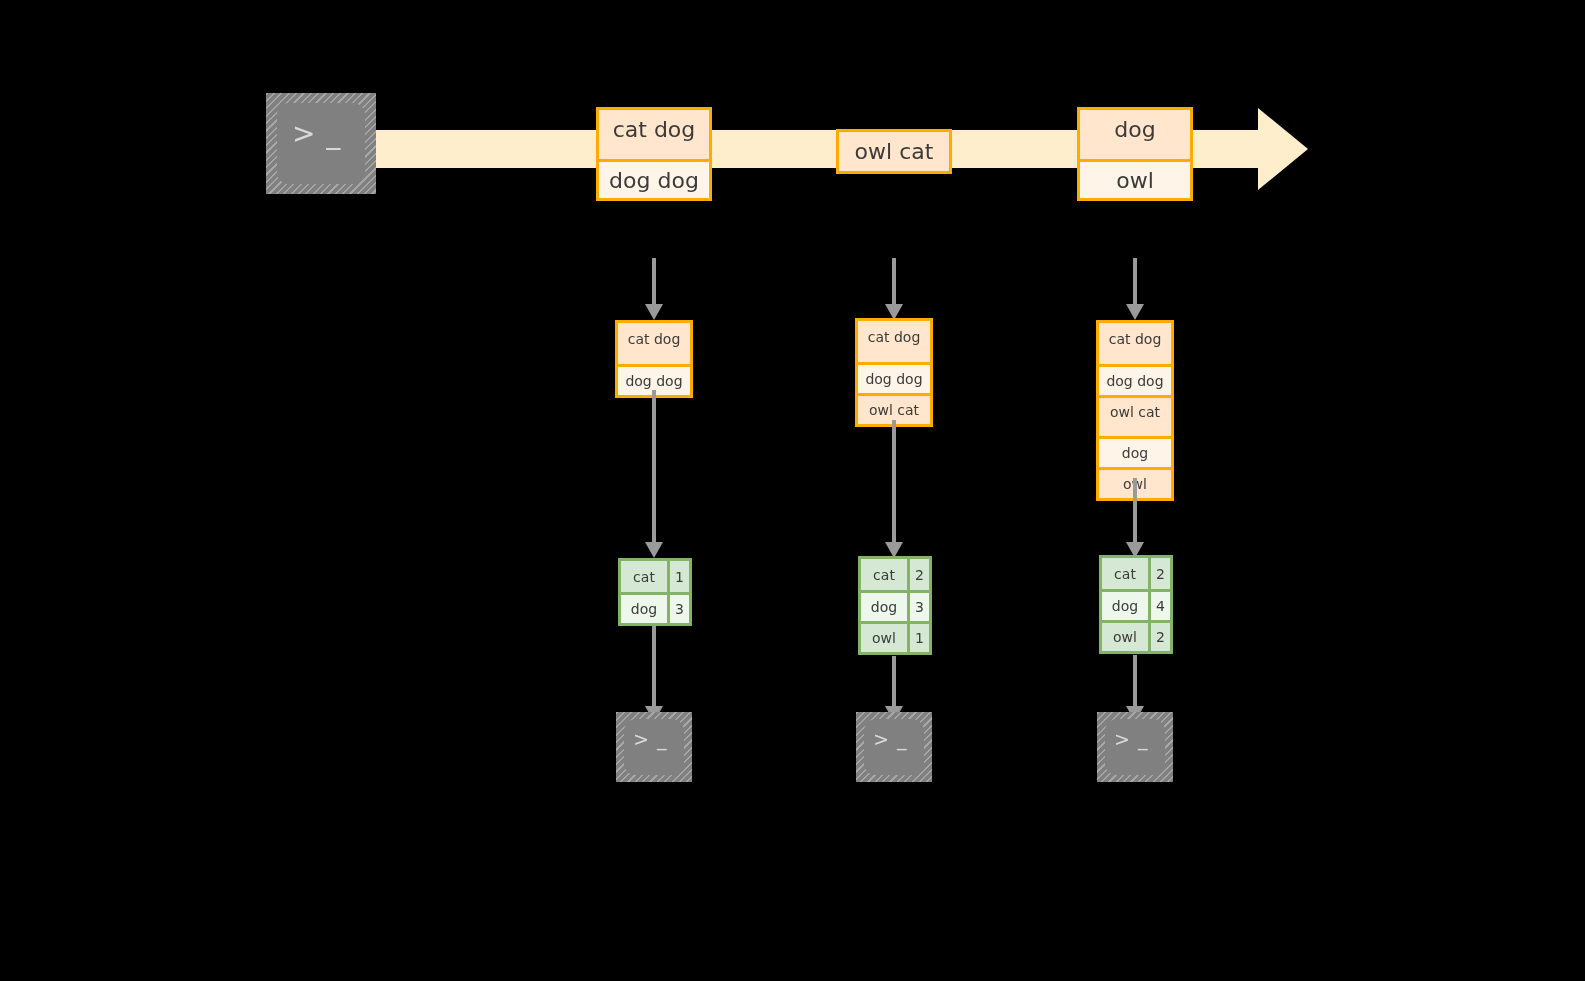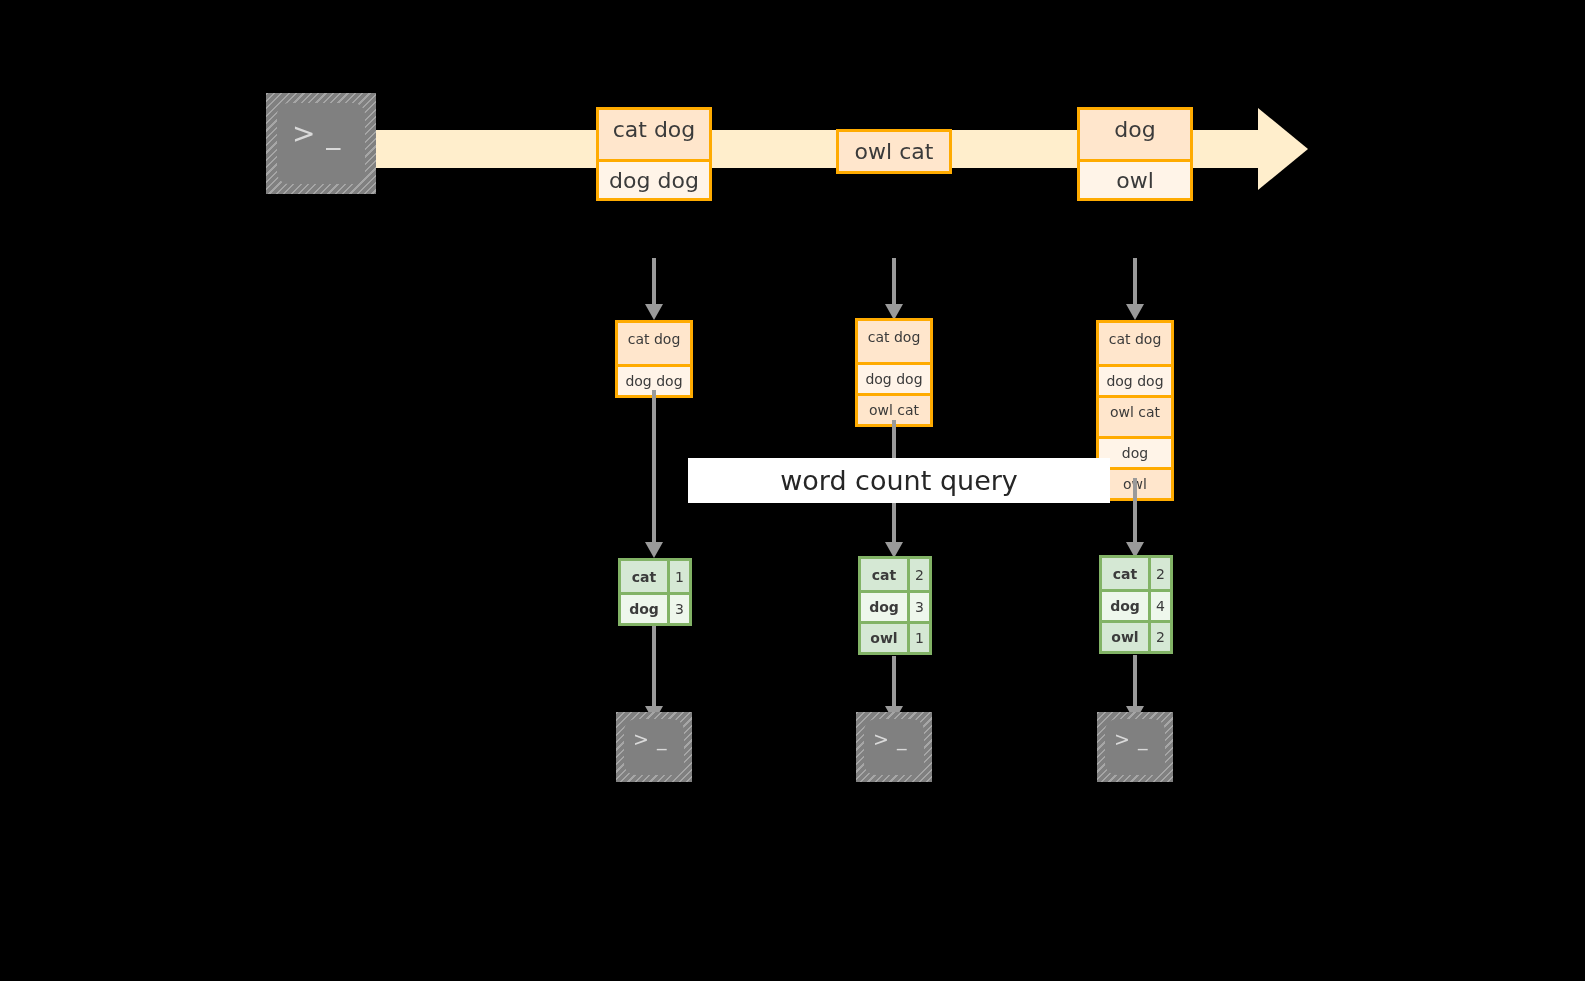--- a/index.html
+++ b/index.html
@@ -100,21 +100,21 @@
     width: 74px;
   }
   .restable .rrow { display: flex; height: 31px; }
   .restable .rrow + .rrow { border-top: 3px solid #82b366; }
   .restable .c-word,
   .restable .c-count {
     display: flex; align-items: center; justify-content: center;
     font-size: 14px; color: #3b3b3b;
     background: #d5e8d4;
   }
-  .restable .c-word { width: 46px; font-weight: bold; }
+  .restable .c-word { width: 46px; }
   .restable .c-count { flex: 1 1 auto; border-left: 3px solid #82b366; }
   .restable .rrow.alt .c-word,
   .restable .rrow.alt .c-count { background: #eef7ec; }
 
   
   .conn { position: absolute; }
   .conn .line {
     position: absolute;
     left: 0; top: 0;
     width: 4px;
@@ -290,15 +290,14 @@
   <div class="conn" style="left:1133px; top:655px; height:67px;">
     <div class="line" style="height:51px;"></div>
     <div class="head" style="top:51px;"></div>
   </div>
 
   <div class="terminal terminal-sm" style="left:1097px; top:712px;">
     <div class="inner"></div>
     <div class="prompt">&gt; _</div>
   </div>
 
-  <div class="query-label">word count query</div>
 
 </div>
 
 </body></html>

